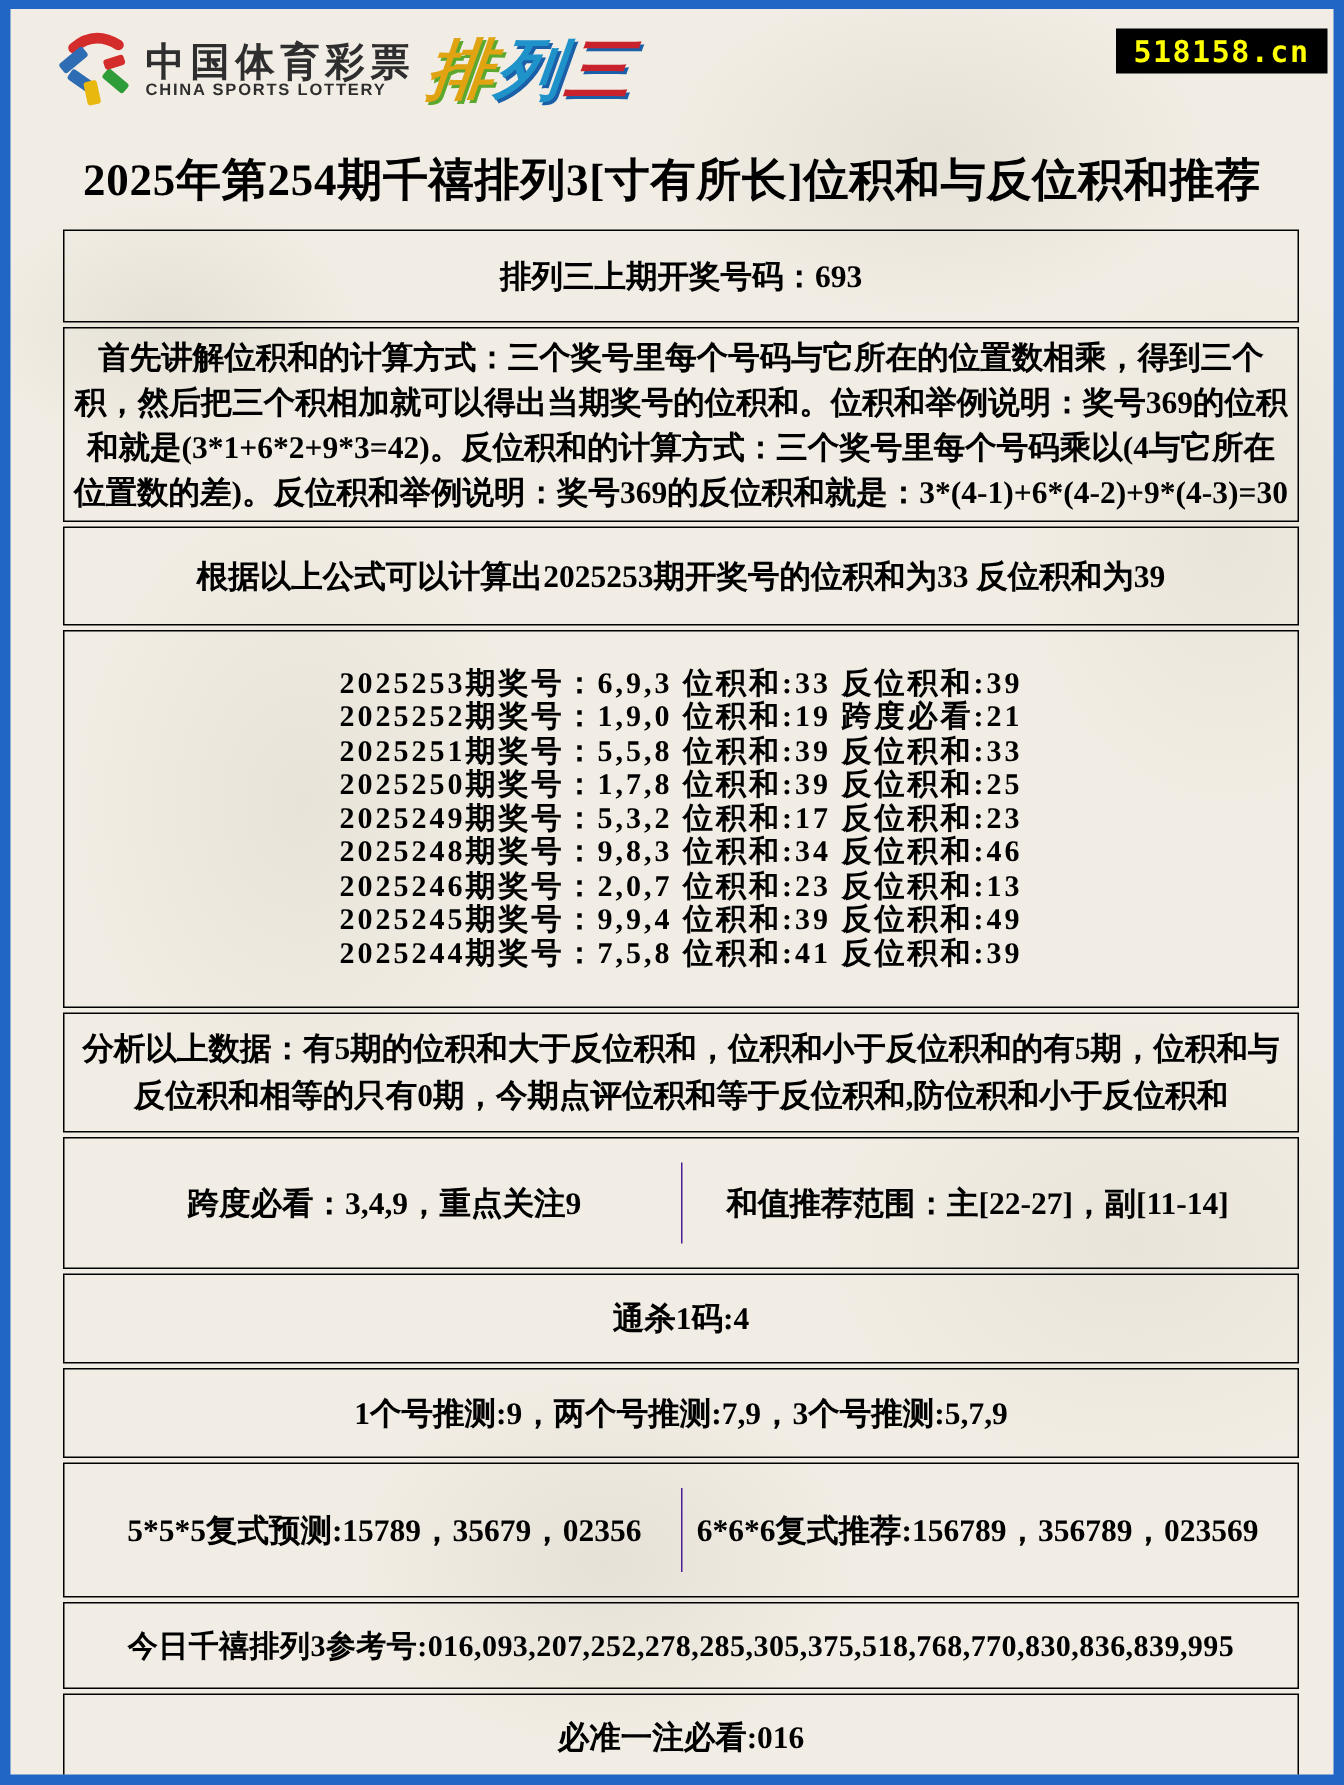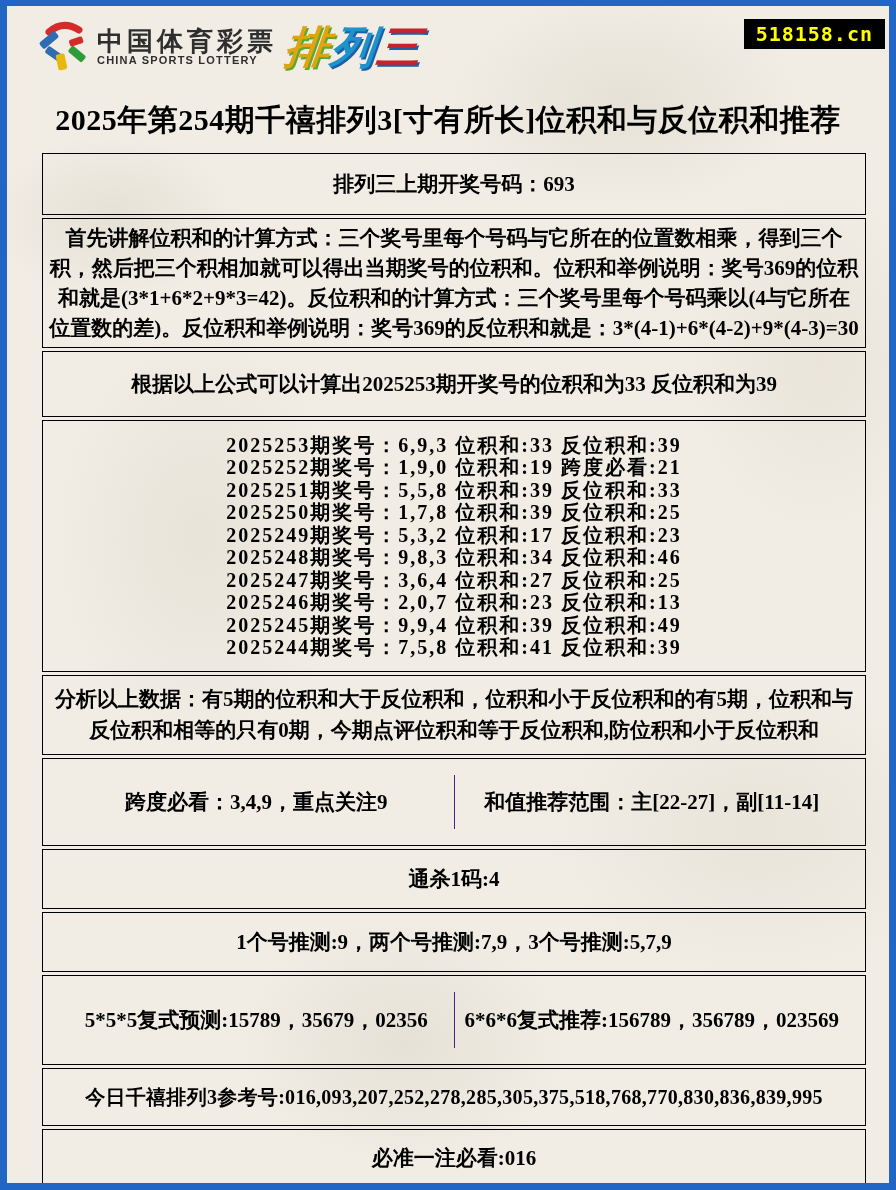--- a/index.html
+++ b/index.html
@@ -138,21 +138,20 @@
 
       <div class="box box-formula">根据以上公式可以计算出2025253期开奖号的位积和为33 反位积和为39</div>
 
       <div class="box box-history">
         <div class="history-row">2025253期奖号：6,9,3 位积和:33 反位积和:39</div>
         <div class="history-row">2025252期奖号：1,9,0 位积和:19 跨度必看:21</div>
         <div class="history-row">2025251期奖号：5,5,8 位积和:39 反位积和:33</div>
         <div class="history-row">2025250期奖号：1,7,8 位积和:39 反位积和:25</div>
         <div class="history-row">2025249期奖号：5,3,2 位积和:17 反位积和:23</div>
         <div class="history-row">2025248期奖号：9,8,3 位积和:34 反位积和:46</div>
-        <div class="history-row">2025247期奖号：3,6,4 位积和:27 反位积和:25</div>
         <div class="history-row">2025246期奖号：2,0,7 位积和:23 反位积和:13</div>
         <div class="history-row">2025245期奖号：9,9,4 位积和:39 反位积和:49</div>
         <div class="history-row">2025244期奖号：7,5,8 位积和:41 反位积和:39</div>
       </div>
 
       <div class="box box-analysis">分析以上数据：有5期的位积和大于反位积和，位积和小于反位积和的有5期，位积和与反位积和相等的只有0期，今期点评位积和等于反位积和,防位积和小于反位积和</div>
 
       <div class="box box-split">
         <div class="cell">跨度必看：3,4,9，重点关注9</div>
         <div class="cell">和值推荐范围：主[22-27]，副[11-14]</div>

